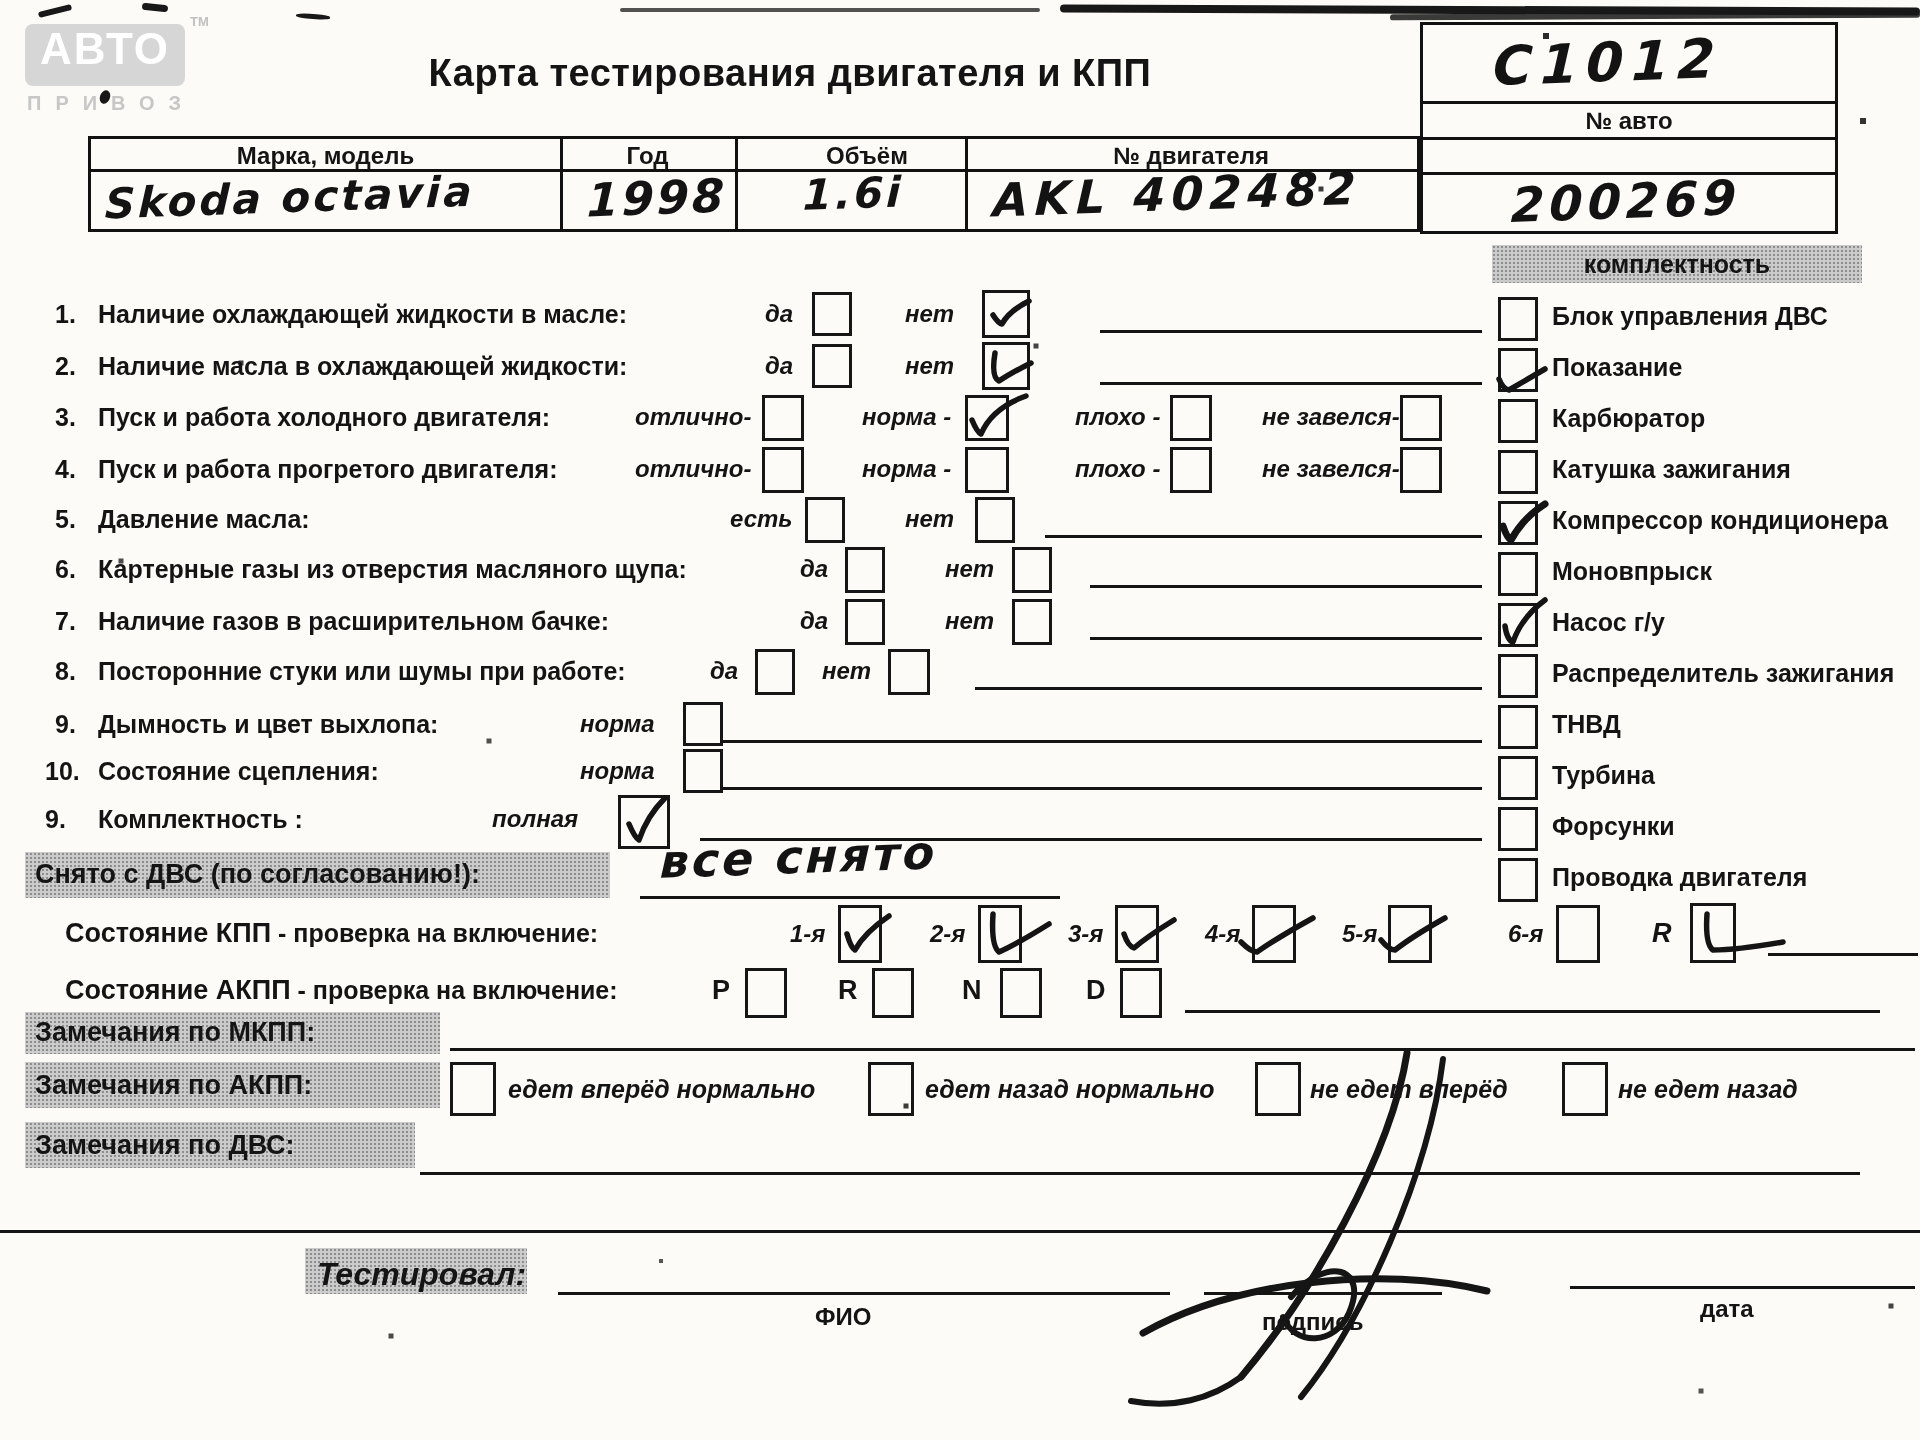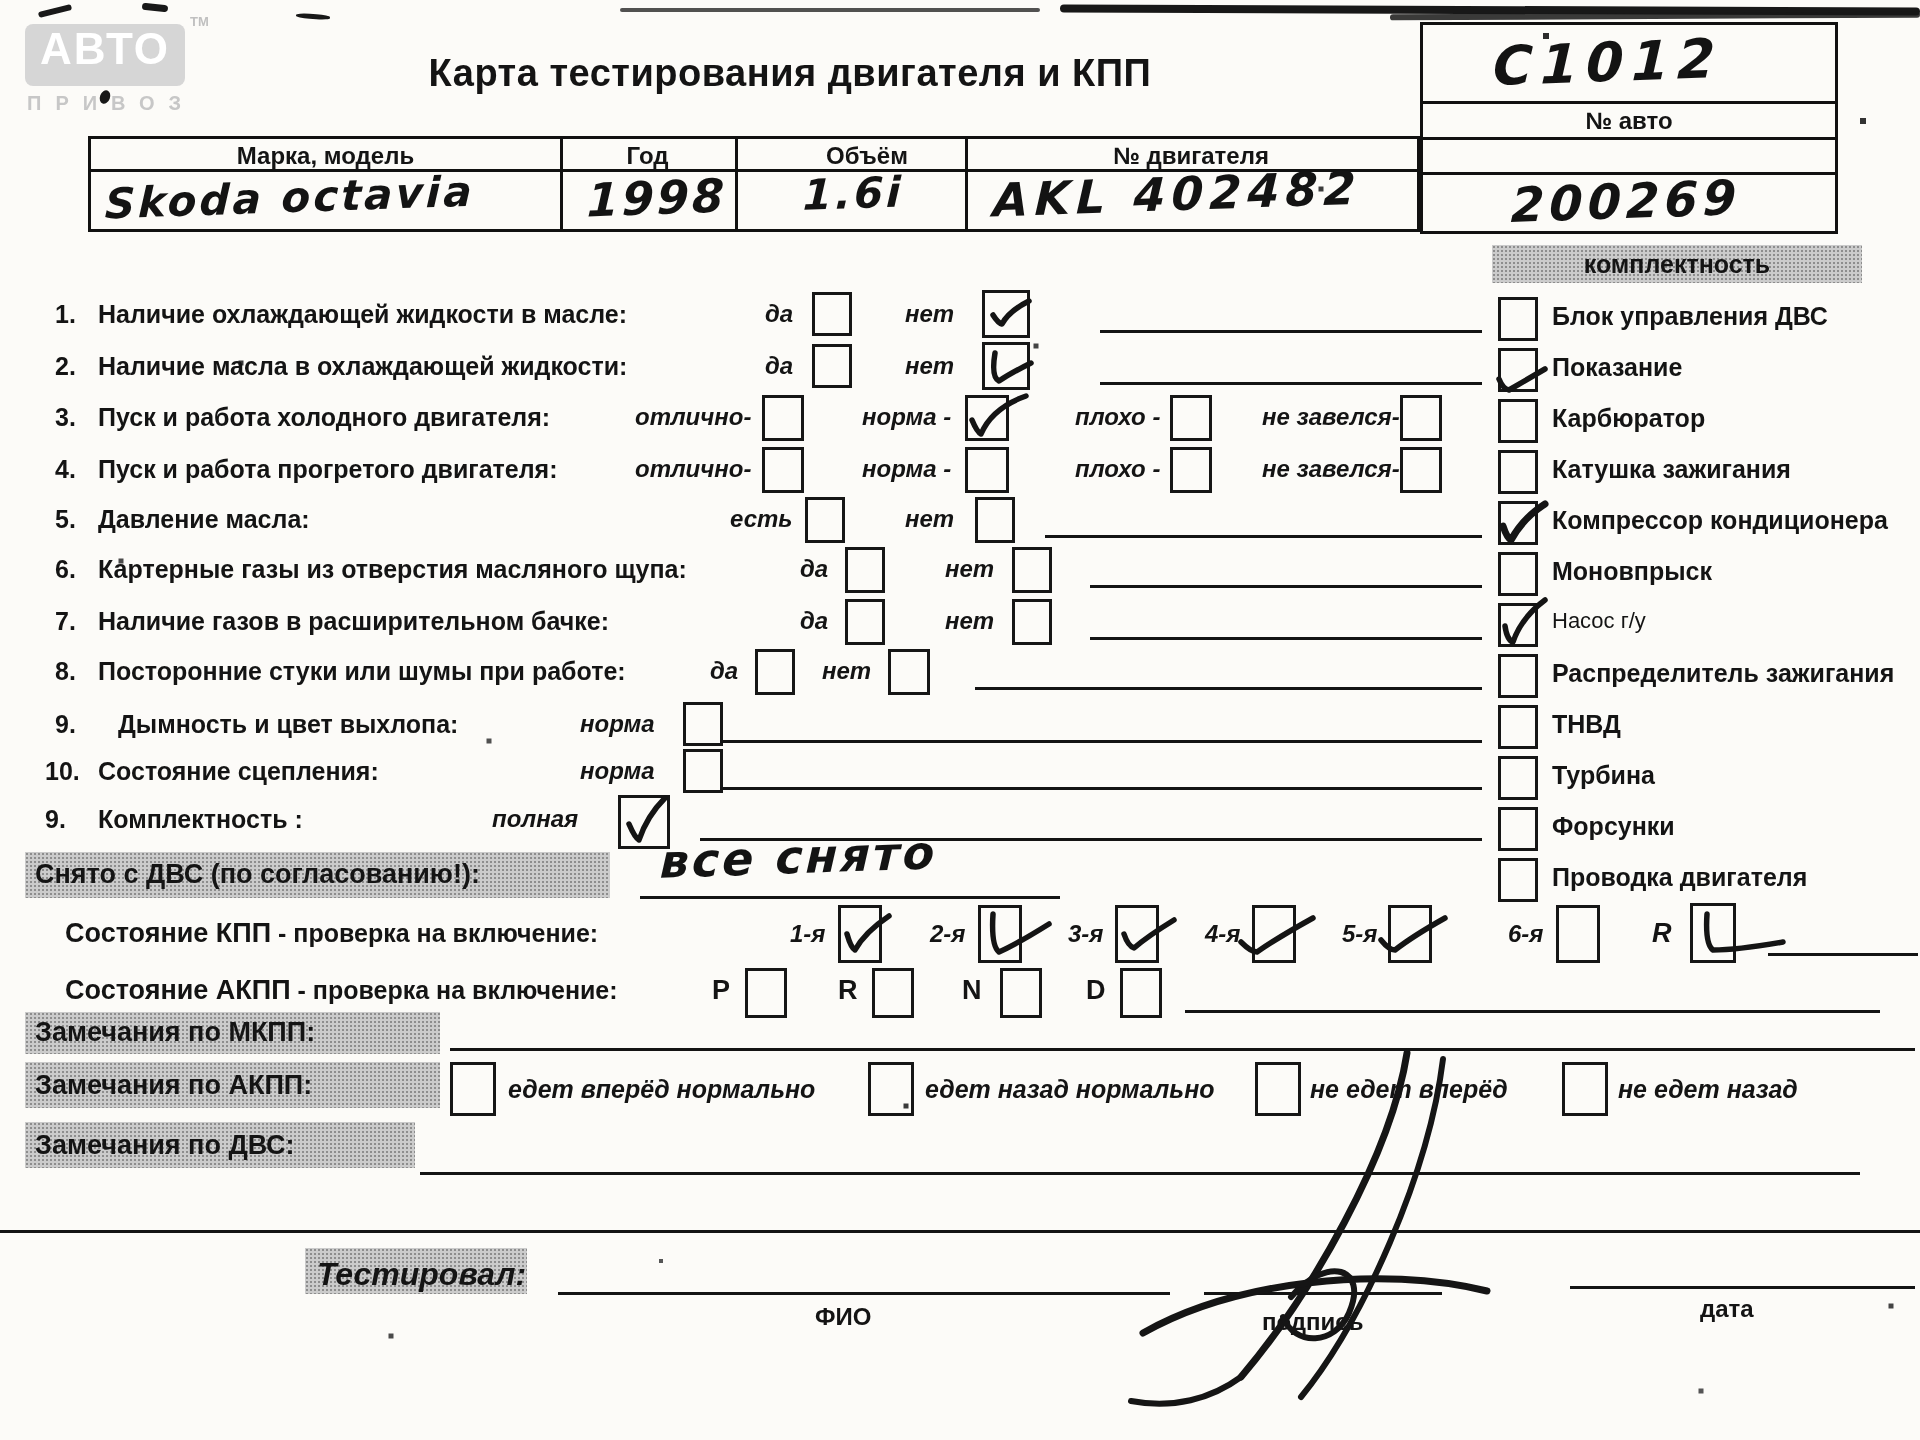--- a/index.html
+++ b/index.html
@@ -163,21 +163,21 @@
 
   <div class="abs item-num" style="left:55px;top:657px;">8.</div>
   <div class="abs item-label" style="left:98px;top:657px;">Посторонние стуки или шумы при работе:</div>
   <div class="abs optw" style="left:710px;top:657px;">да</div>
   <div class="cb" style="left:755px;top:649px;width:34px;height:40px;"></div>
   <div class="abs optw" style="left:822px;top:657px;">нет</div>
   <div class="cb" style="left:888px;top:649px;width:36px;height:40px;"></div>
   <div class="hline" style="left:975px;top:687px;width:507px;"></div>
 
   <div class="abs item-num" style="left:55px;top:710px;">9.</div>
-  <div class="abs item-label" style="left:98px;top:710px;margin-left:20px;">Дымность и цвет выхлопа:</div>
+  <div class="abs item-label" style="left:98px;top:710px;">Дымность и цвет выхлопа:</div>
   <div class="abs optw" style="left:580px;top:710px;">норма</div>
   <div class="cb" style="left:683px;top:702px;width:34px;height:38px;"></div>
   <div class="hline" style="left:720px;top:740px;width:762px;"></div>
 
   <div class="abs item-num" style="left:45px;top:757px;">10.</div>
   <div class="abs item-label" style="left:98px;top:757px;">Состояние сцепления:</div>
   <div class="abs optw" style="left:580px;top:757px;">норма</div>
   <div class="cb" style="left:683px;top:749px;width:34px;height:38px;"></div>
   <div class="hline" style="left:720px;top:787px;width:762px;"></div>
 
@@ -219,21 +219,21 @@
   <div class="abs" style="left:1552px;top:506px;font-size:25px;font-weight:600;">Компрессор кондиционера</div>
 
   <div class="cb" style="left:1498px;top:552px;width:34px;height:38px;"></div>
   <div class="abs" style="left:1552px;top:557px;font-size:25px;font-weight:600;">Моновпрыск</div>
 
   <div class="cb" style="left:1498px;top:603px;width:34px;height:38px;">
     <svg class="chk" style="left:-4px;top:-10px;" width="54" height="52" viewBox="0 0 54 52">
         <path d="M8 30 Q10 44 16 46 Q24 22 48 4"></path>
       </svg>
   </div>
-  <div class="abs" style="left:1552px;top:608px;font-size:22px;font-weight:400;">Насос г/у</div>
+  <div class="abs" style="left:1552px;top:608px;font-size:25px;font-weight:700;">Насос г/у</div>
 
   <div class="cb" style="left:1498px;top:654px;width:34px;height:38px;"></div>
   <div class="abs" style="left:1552px;top:659px;font-size:25px;font-weight:600;">Распределитель зажигания</div>
 
   <div class="cb" style="left:1498px;top:705px;width:34px;height:38px;"></div>
   <div class="abs" style="left:1552px;top:710px;font-size:25px;font-weight:600;">ТНВД</div>
 
   <div class="cb" style="left:1498px;top:756px;width:34px;height:38px;"></div>
   <div class="abs" style="left:1552px;top:761px;font-size:25px;font-weight:600;">Турбина</div>
 

